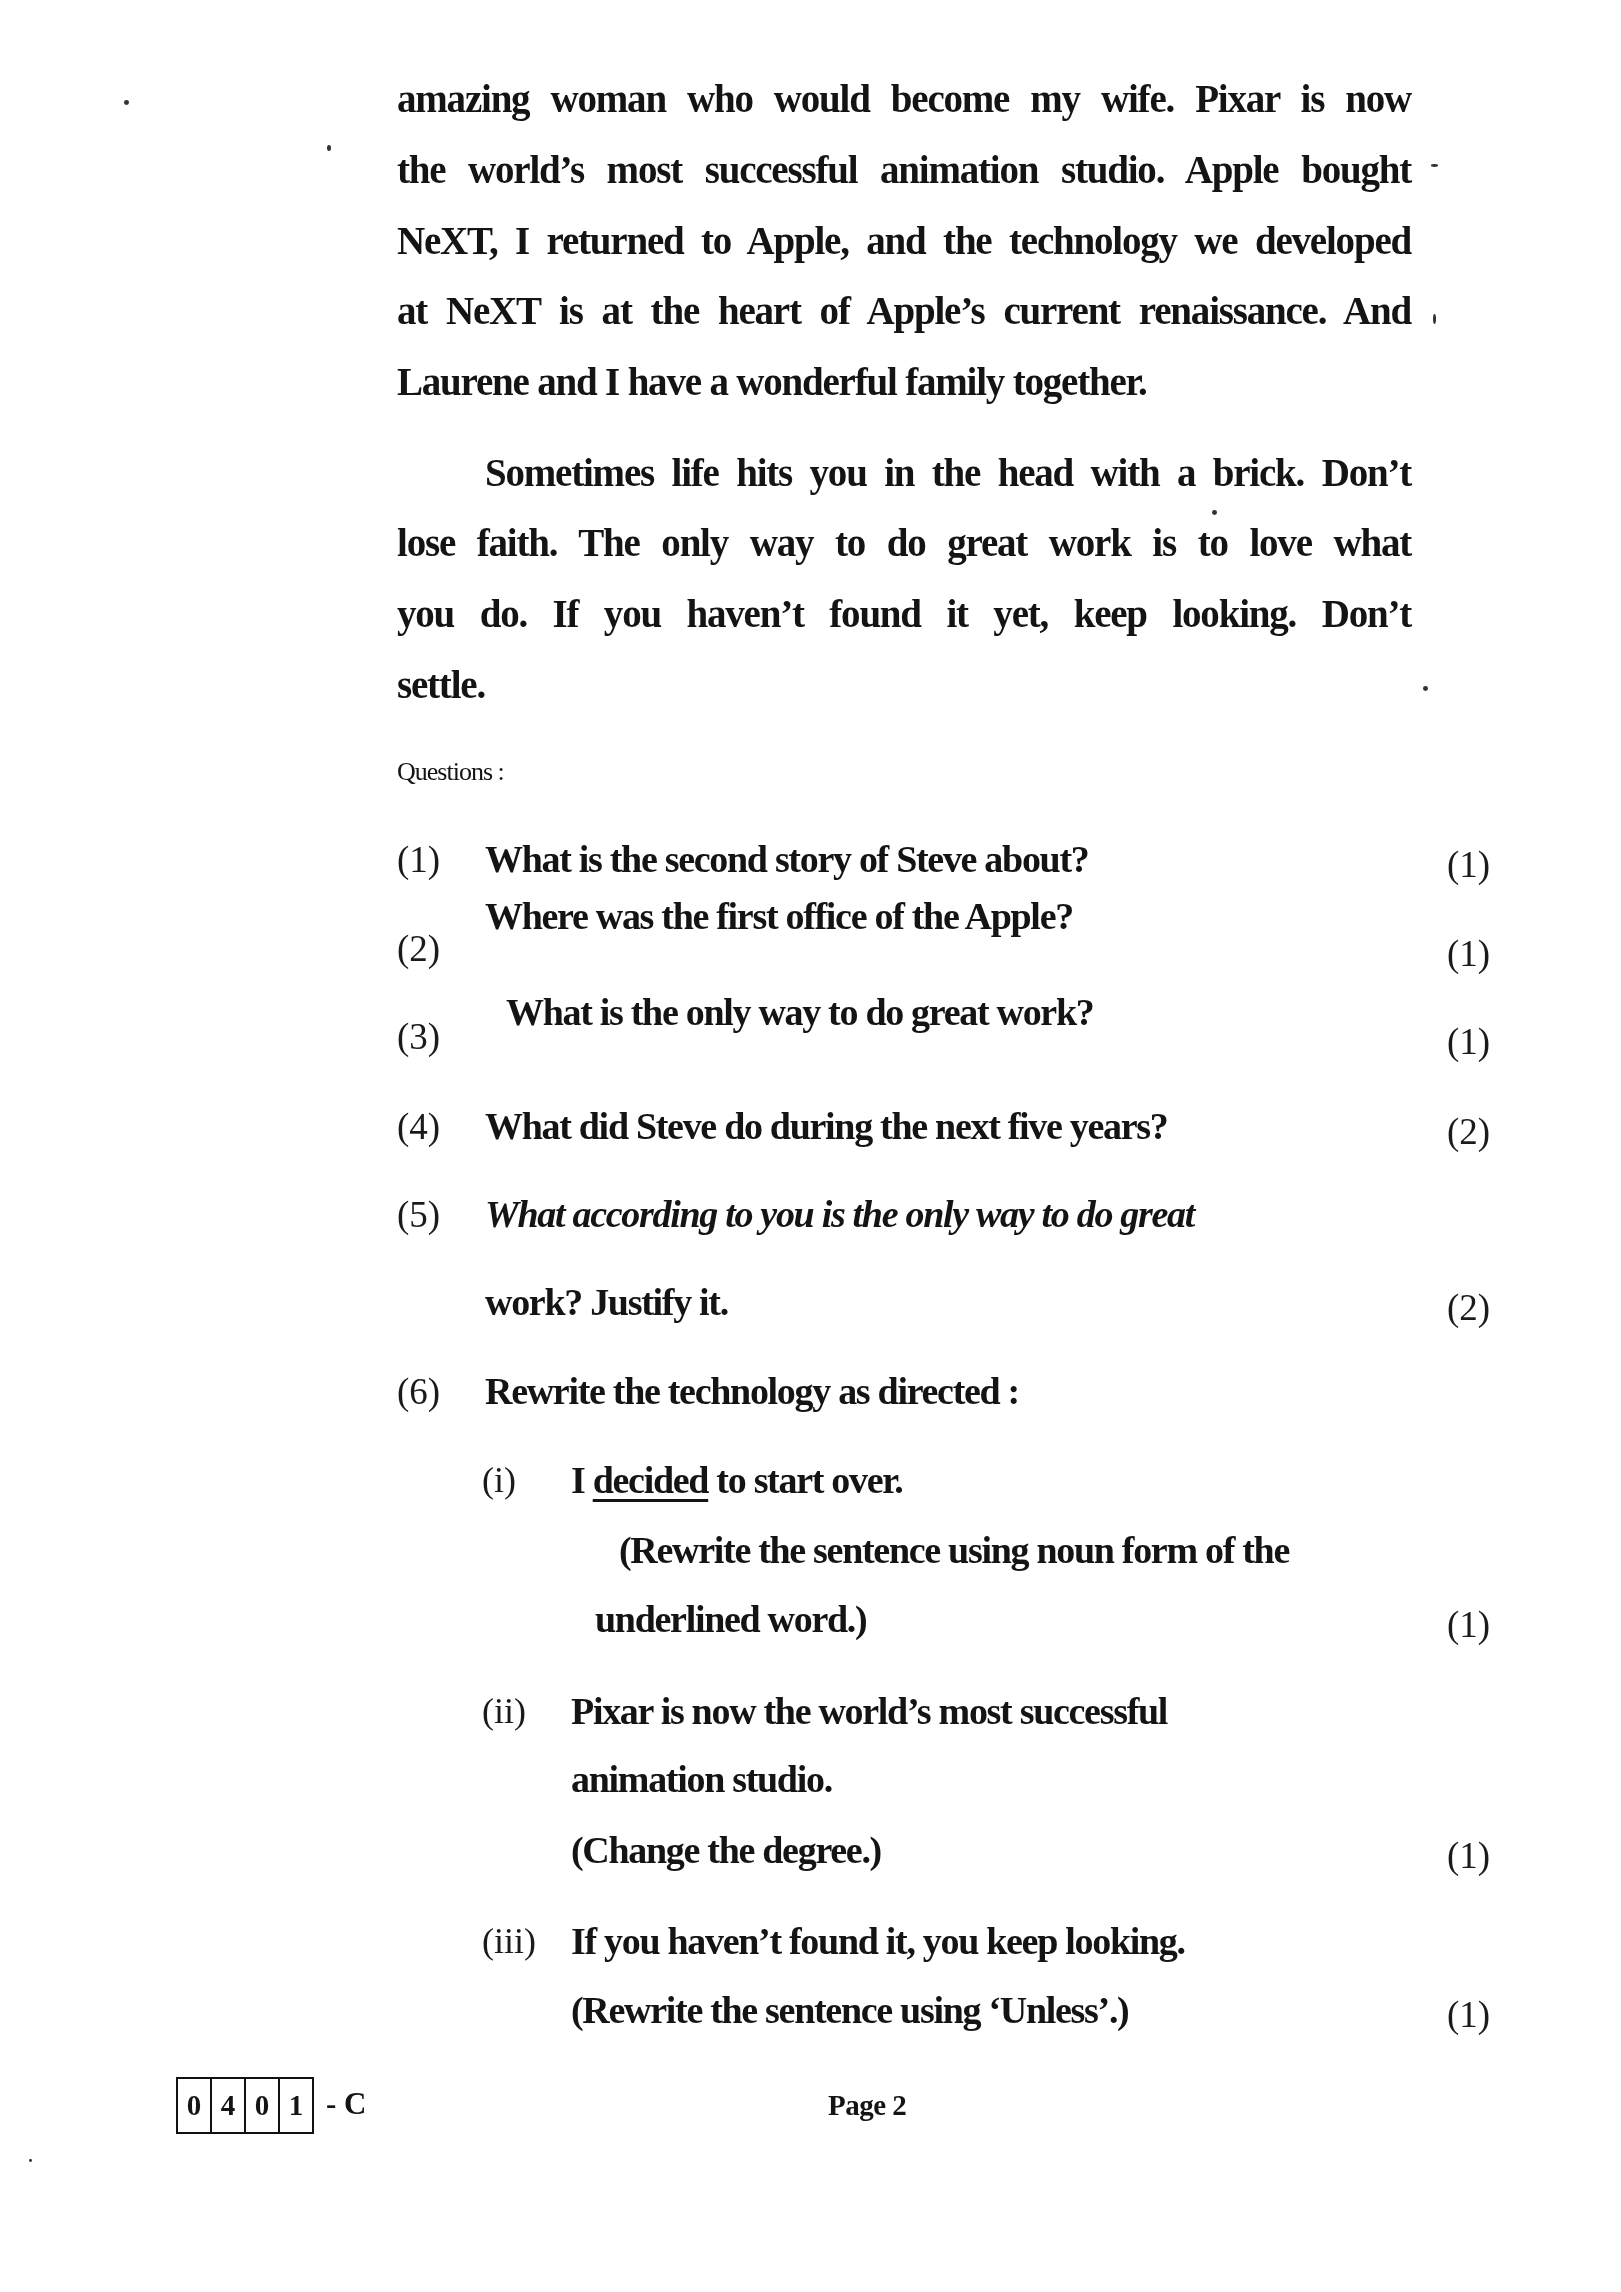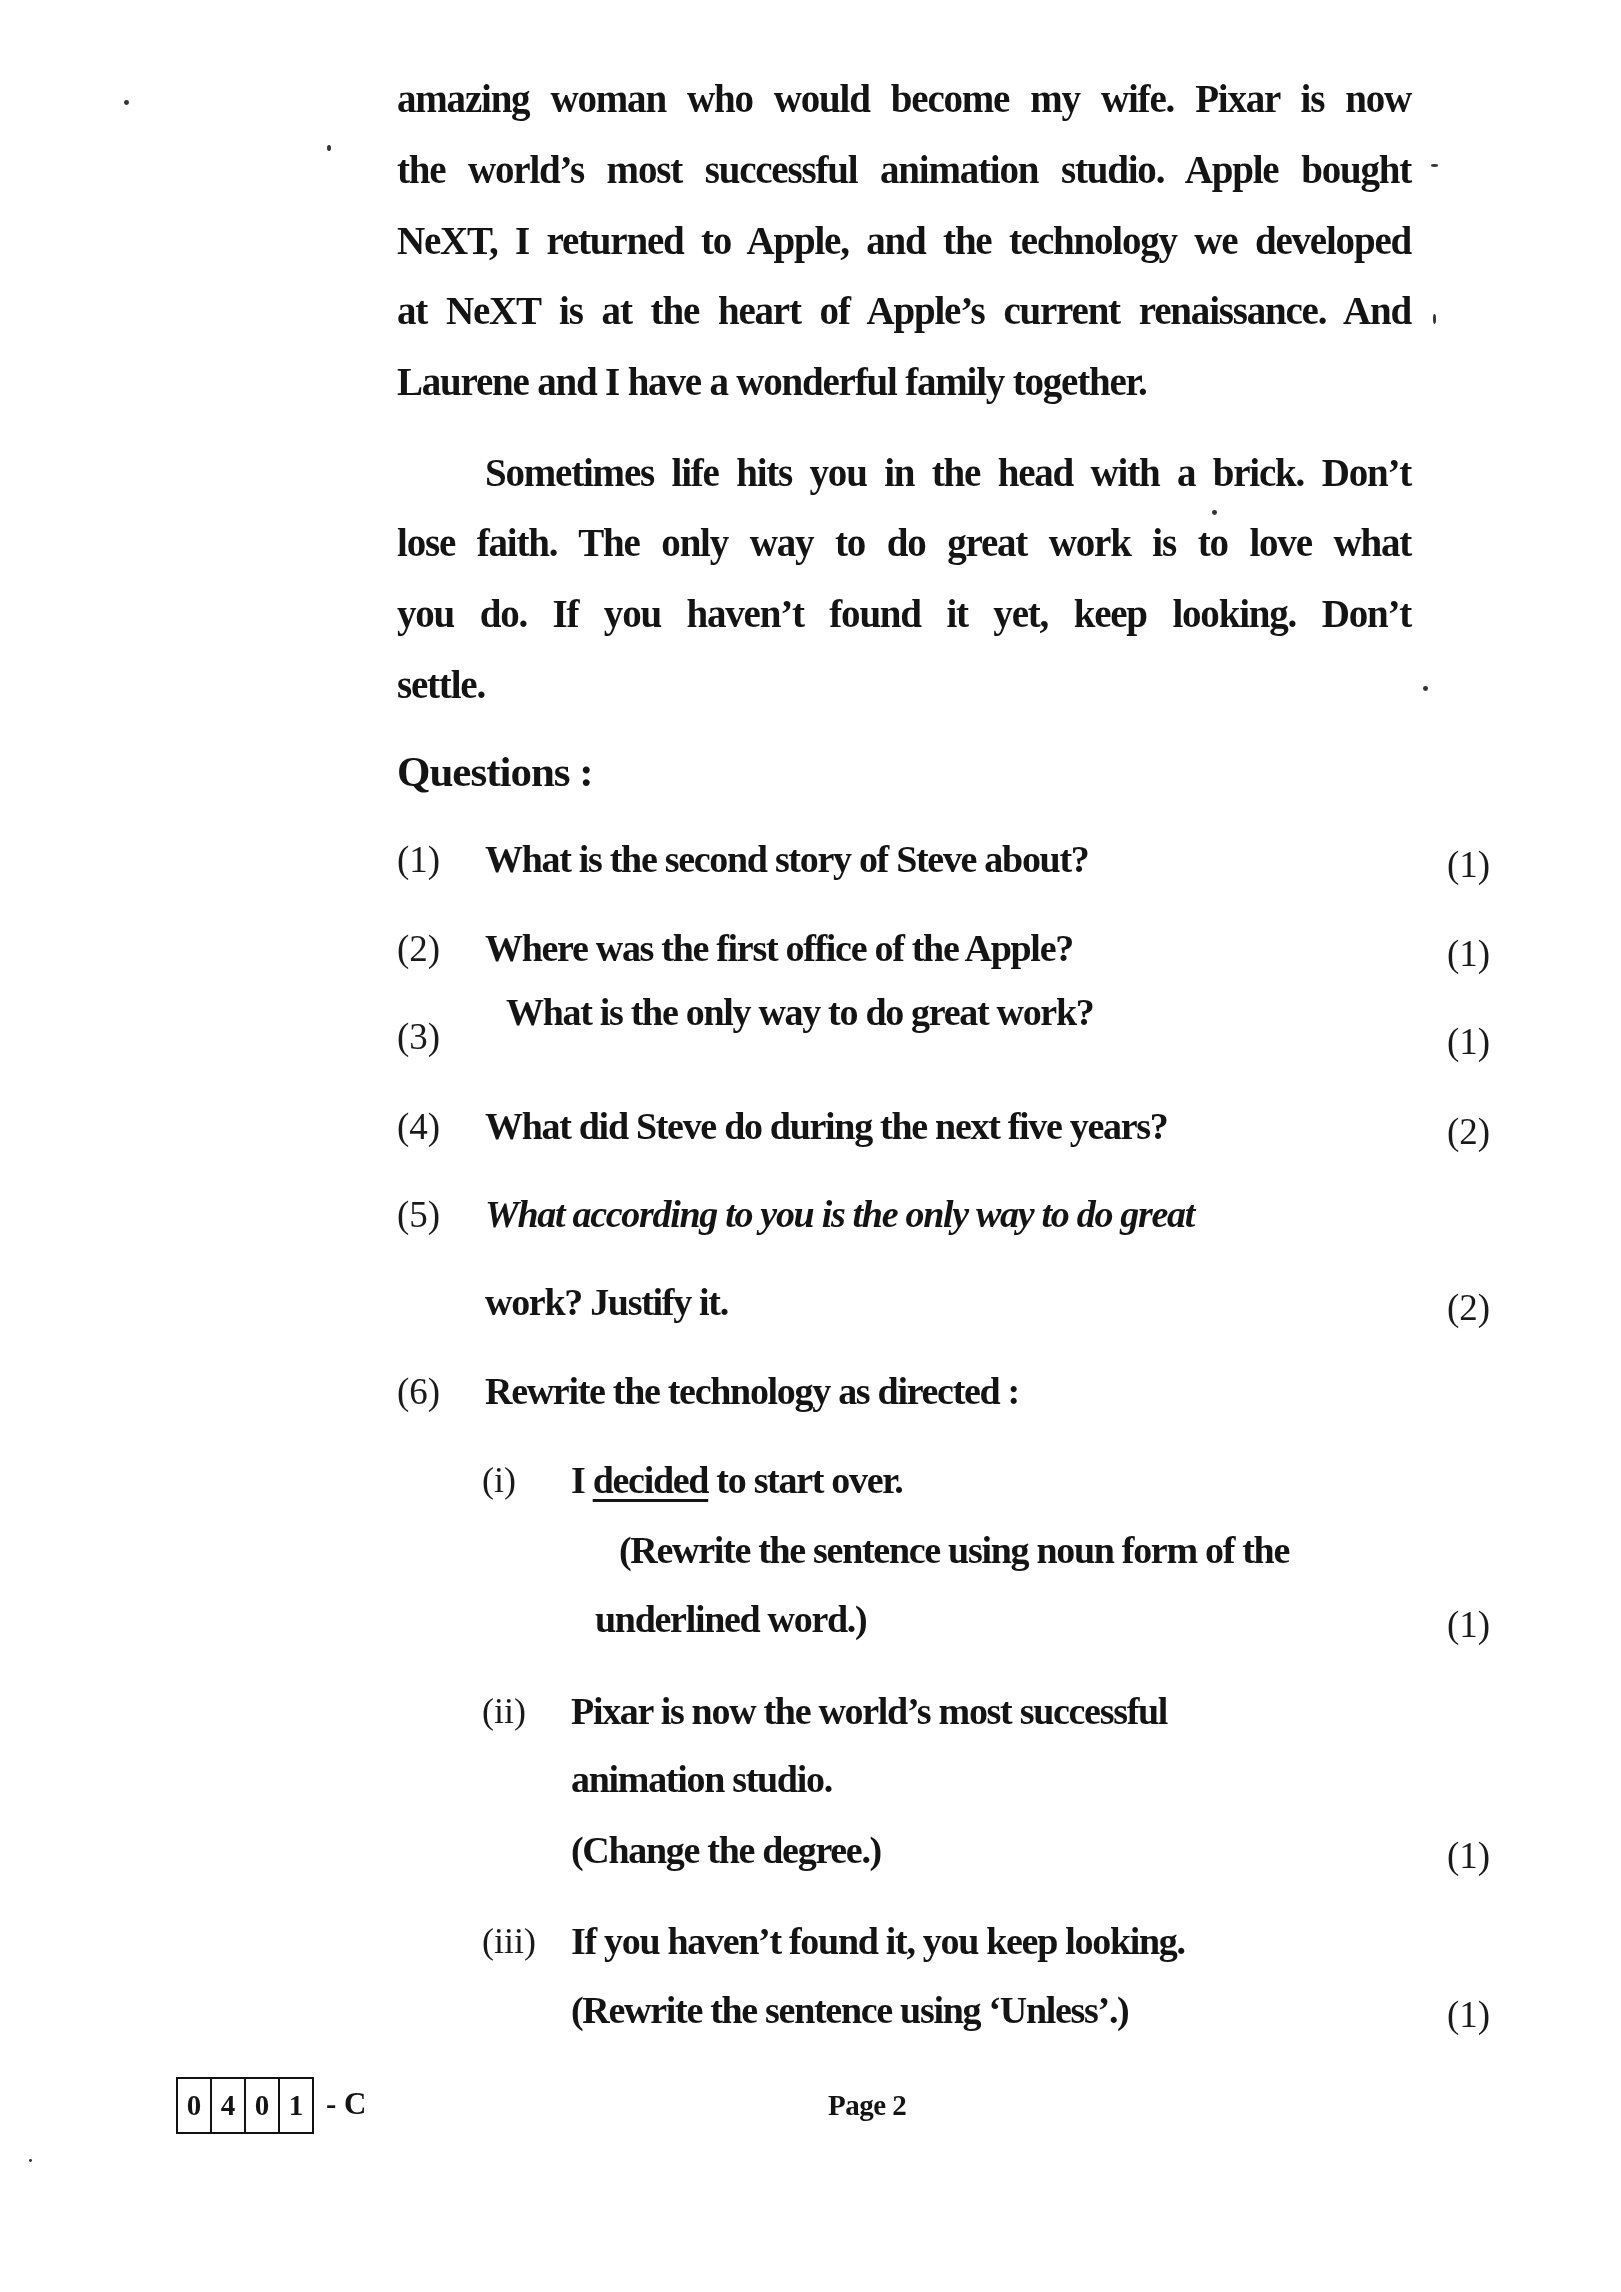--- a/index.html
+++ b/index.html
@@ -36,23 +36,23 @@
     .passage-line.last {
       text-align-last: left;
     }
     .passage-line.indent {
       left: 485px;
       width: 926px;
     }
     .heading {
       position: absolute;
       left: 397px;
-      font-size: 43px;
-      line-height: 47px;
-      font-weight: bold;
+      font-size: 26px;
+      line-height: 47px;
+      font-weight: normal;
       letter-spacing: -1px;
     }
     .q-num {
       position: absolute;
       left: 397px;
       font-size: 37px;
       line-height: 47px;
       font-weight: normal;
       color: #1a1a1a;
     }
@@ -159,21 +159,21 @@
   <div class="heading" style="top:748px;">Questions :</div>
 
   <div>
     <span class="q-num" style="top:836px;">(1)</span>
     <span class="q-text" style="top:836px;">What is the second story of Steve about?</span>
     <span class="mark" style="top:841px;">(1)</span>
   </div>
 
   <div>
     <span class="q-num" style="top:925px;">(2)</span>
-    <span class="q-text" style="top:925px;">Where was the first office of the Apple?</span>
+    <span class="q-text" style="top:893px;">Where was the first office of the Apple?</span>
     <span class="mark" style="top:930px;">(1)</span>
   </div>
 
   <div>
     <span class="q-num" style="top:1013px;">(3)</span>
     <span class="q-text" style="top:989px;margin-left:21px;">What is the only way to do great work?</span>
     <span class="mark" style="top:1018px;">(1)</span>
   </div>
 
   <div>

